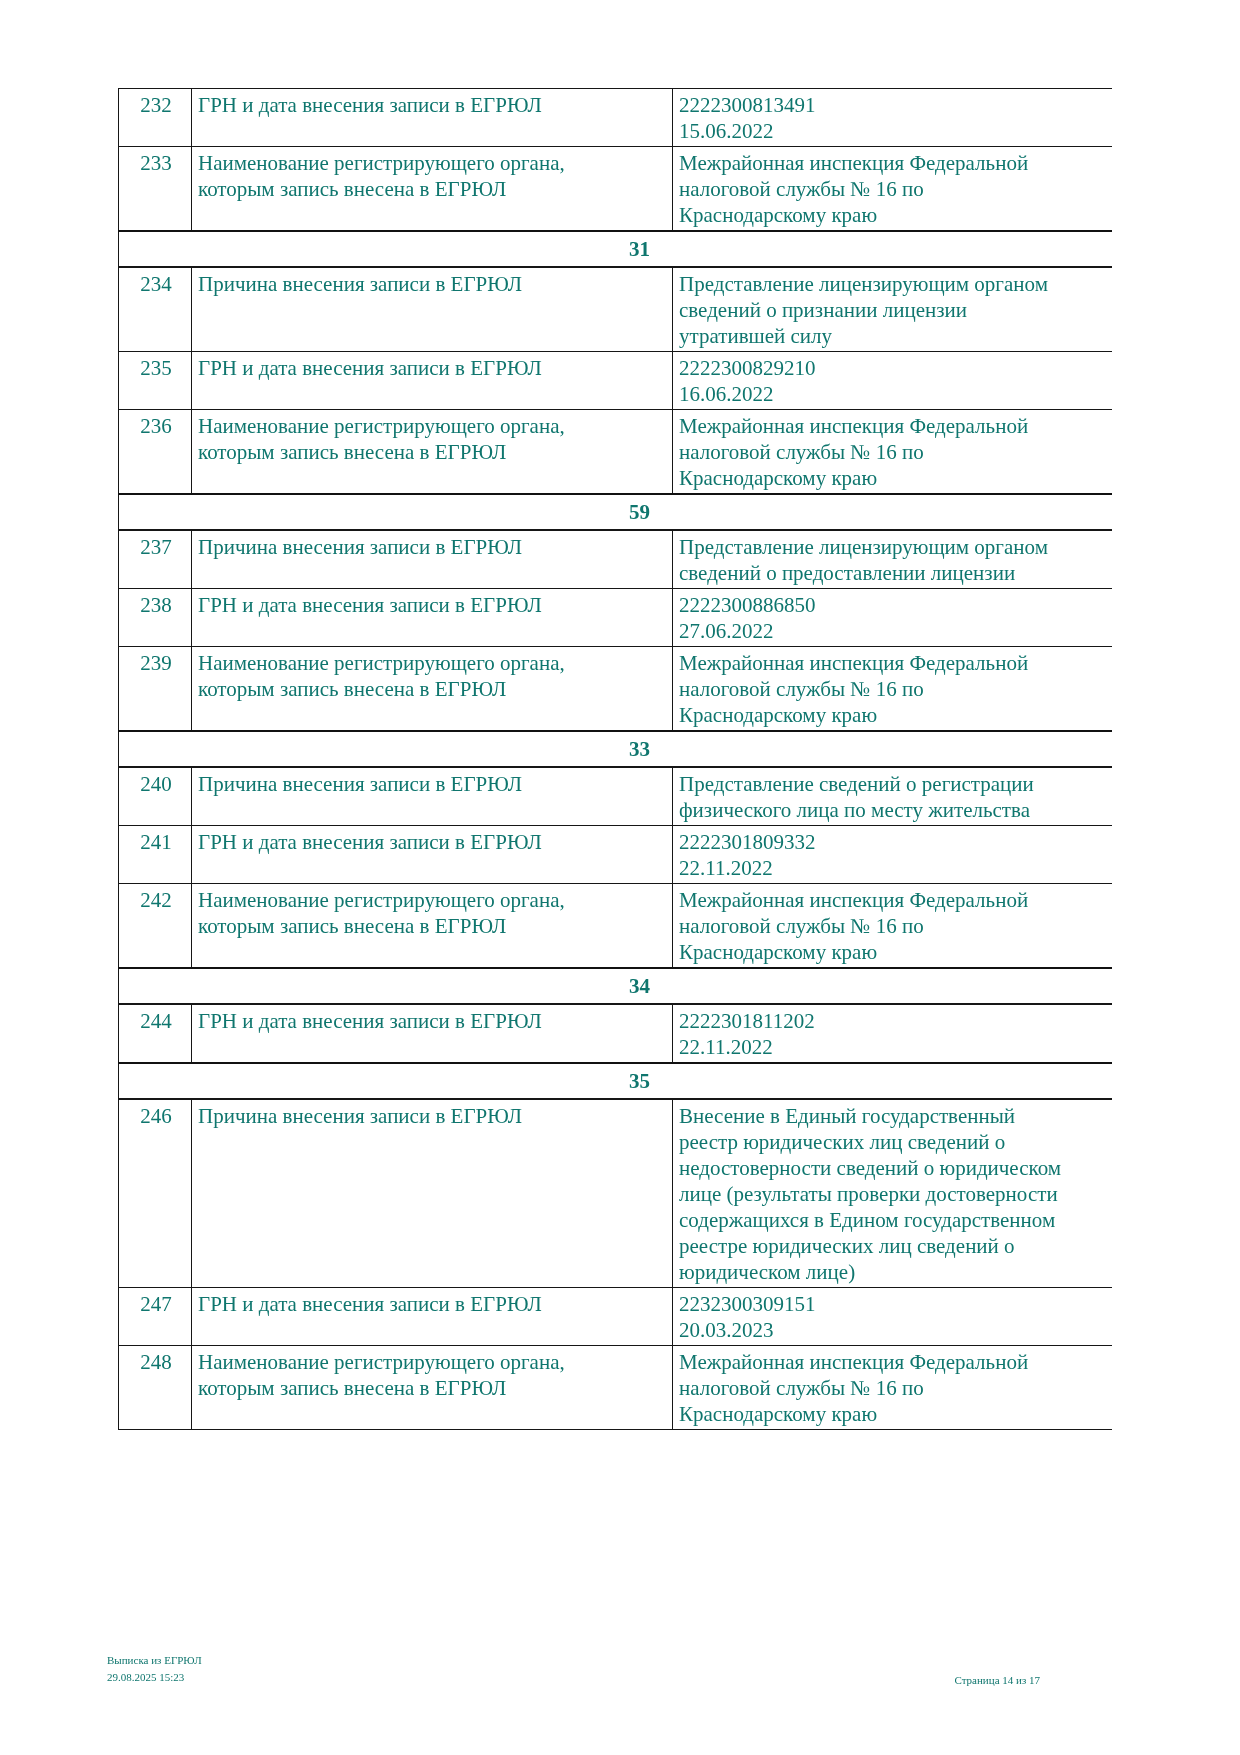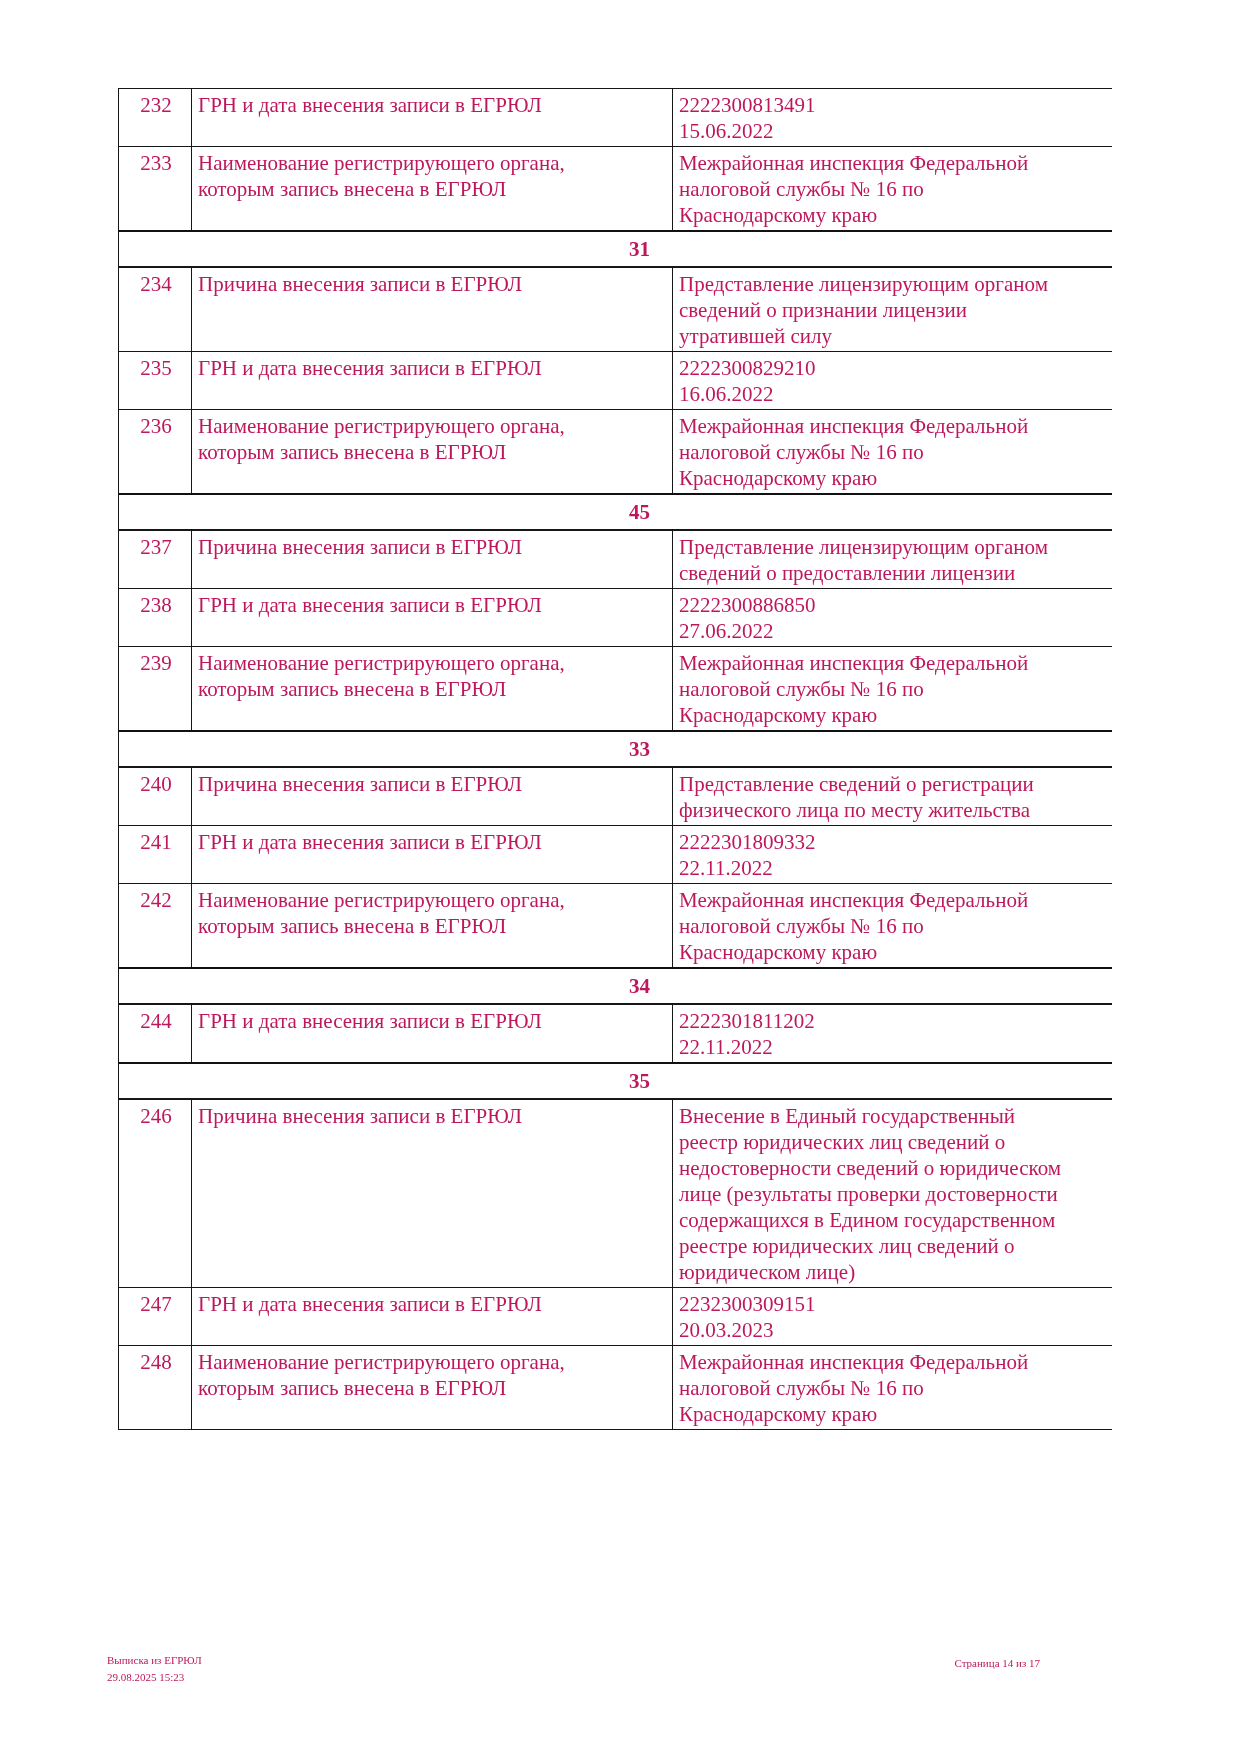--- a/index.html
+++ b/index.html
@@ -1,21 +1,21 @@
 <!DOCTYPE html>
 <html lang="ru"><head>
 <meta charset="utf-8">
 <style>
   html, body { margin: 0; padding: 0; background: #ffffff; }
   .page {
     position: relative;
     width: 1112px;
     height: 1755px;
     background: #ffffff;
-    color: #be185d;
+    color: #0f766e;
     font-family: "Liberation Serif", "DejaVu Serif", serif;
     overflow: hidden;
   }
   table.egrul {
     position: absolute;
     left: 118px;
     top: 88px;
     width: 1034px;
     border-collapse: collapse;
     table-layout: fixed;
@@ -46,21 +46,21 @@
   .footer {
     position: absolute;
     left: 0; right: 0;
     top: 1652px;
     height: 60px;
     font-size: 11px;
     line-height: 17px;
   }
   .footer-left  { position: absolute; left: 107px; top: 0; }
   .footer-center{ position: absolute; left: 0; width: 1240px; text-align: right; top: 17px; margin-left: 24px; }
-  .footer-right { position: absolute; right: 72px; top: 3px; text-align: right; }
+  .footer-right { position: absolute; right: 72px; top: 20px; text-align: right; }
 </style>
 </head>
 <body>
 
 <div class="page">
 
   <table class="egrul">
     <colgroup>
       <col style="width:73px">
       <col style="width:481px">
@@ -105,21 +105,21 @@
     <tr>
       <td class="num-cell">236</td>
       <td class="field-cell">Наименование регистрирующего органа,
 которым запись внесена в ЕГРЮЛ</td>
       <td class="value-cell">Межрайонная инспекция Федеральной
 налоговой службы № 16 по
 Краснодарскому краю</td>
     </tr>
 
     <tr class="section-row">
-      <td colspan="3">45</td>
+      <td colspan="3">59</td>
     </tr>
 
     <tr>
       <td class="num-cell">237</td>
       <td class="field-cell">Причина внесения записи в ЕГРЮЛ</td>
       <td class="value-cell">Представление лицензирующим органом
 сведений о предоставлении лицензии</td>
     </tr>
 
     <tr>

